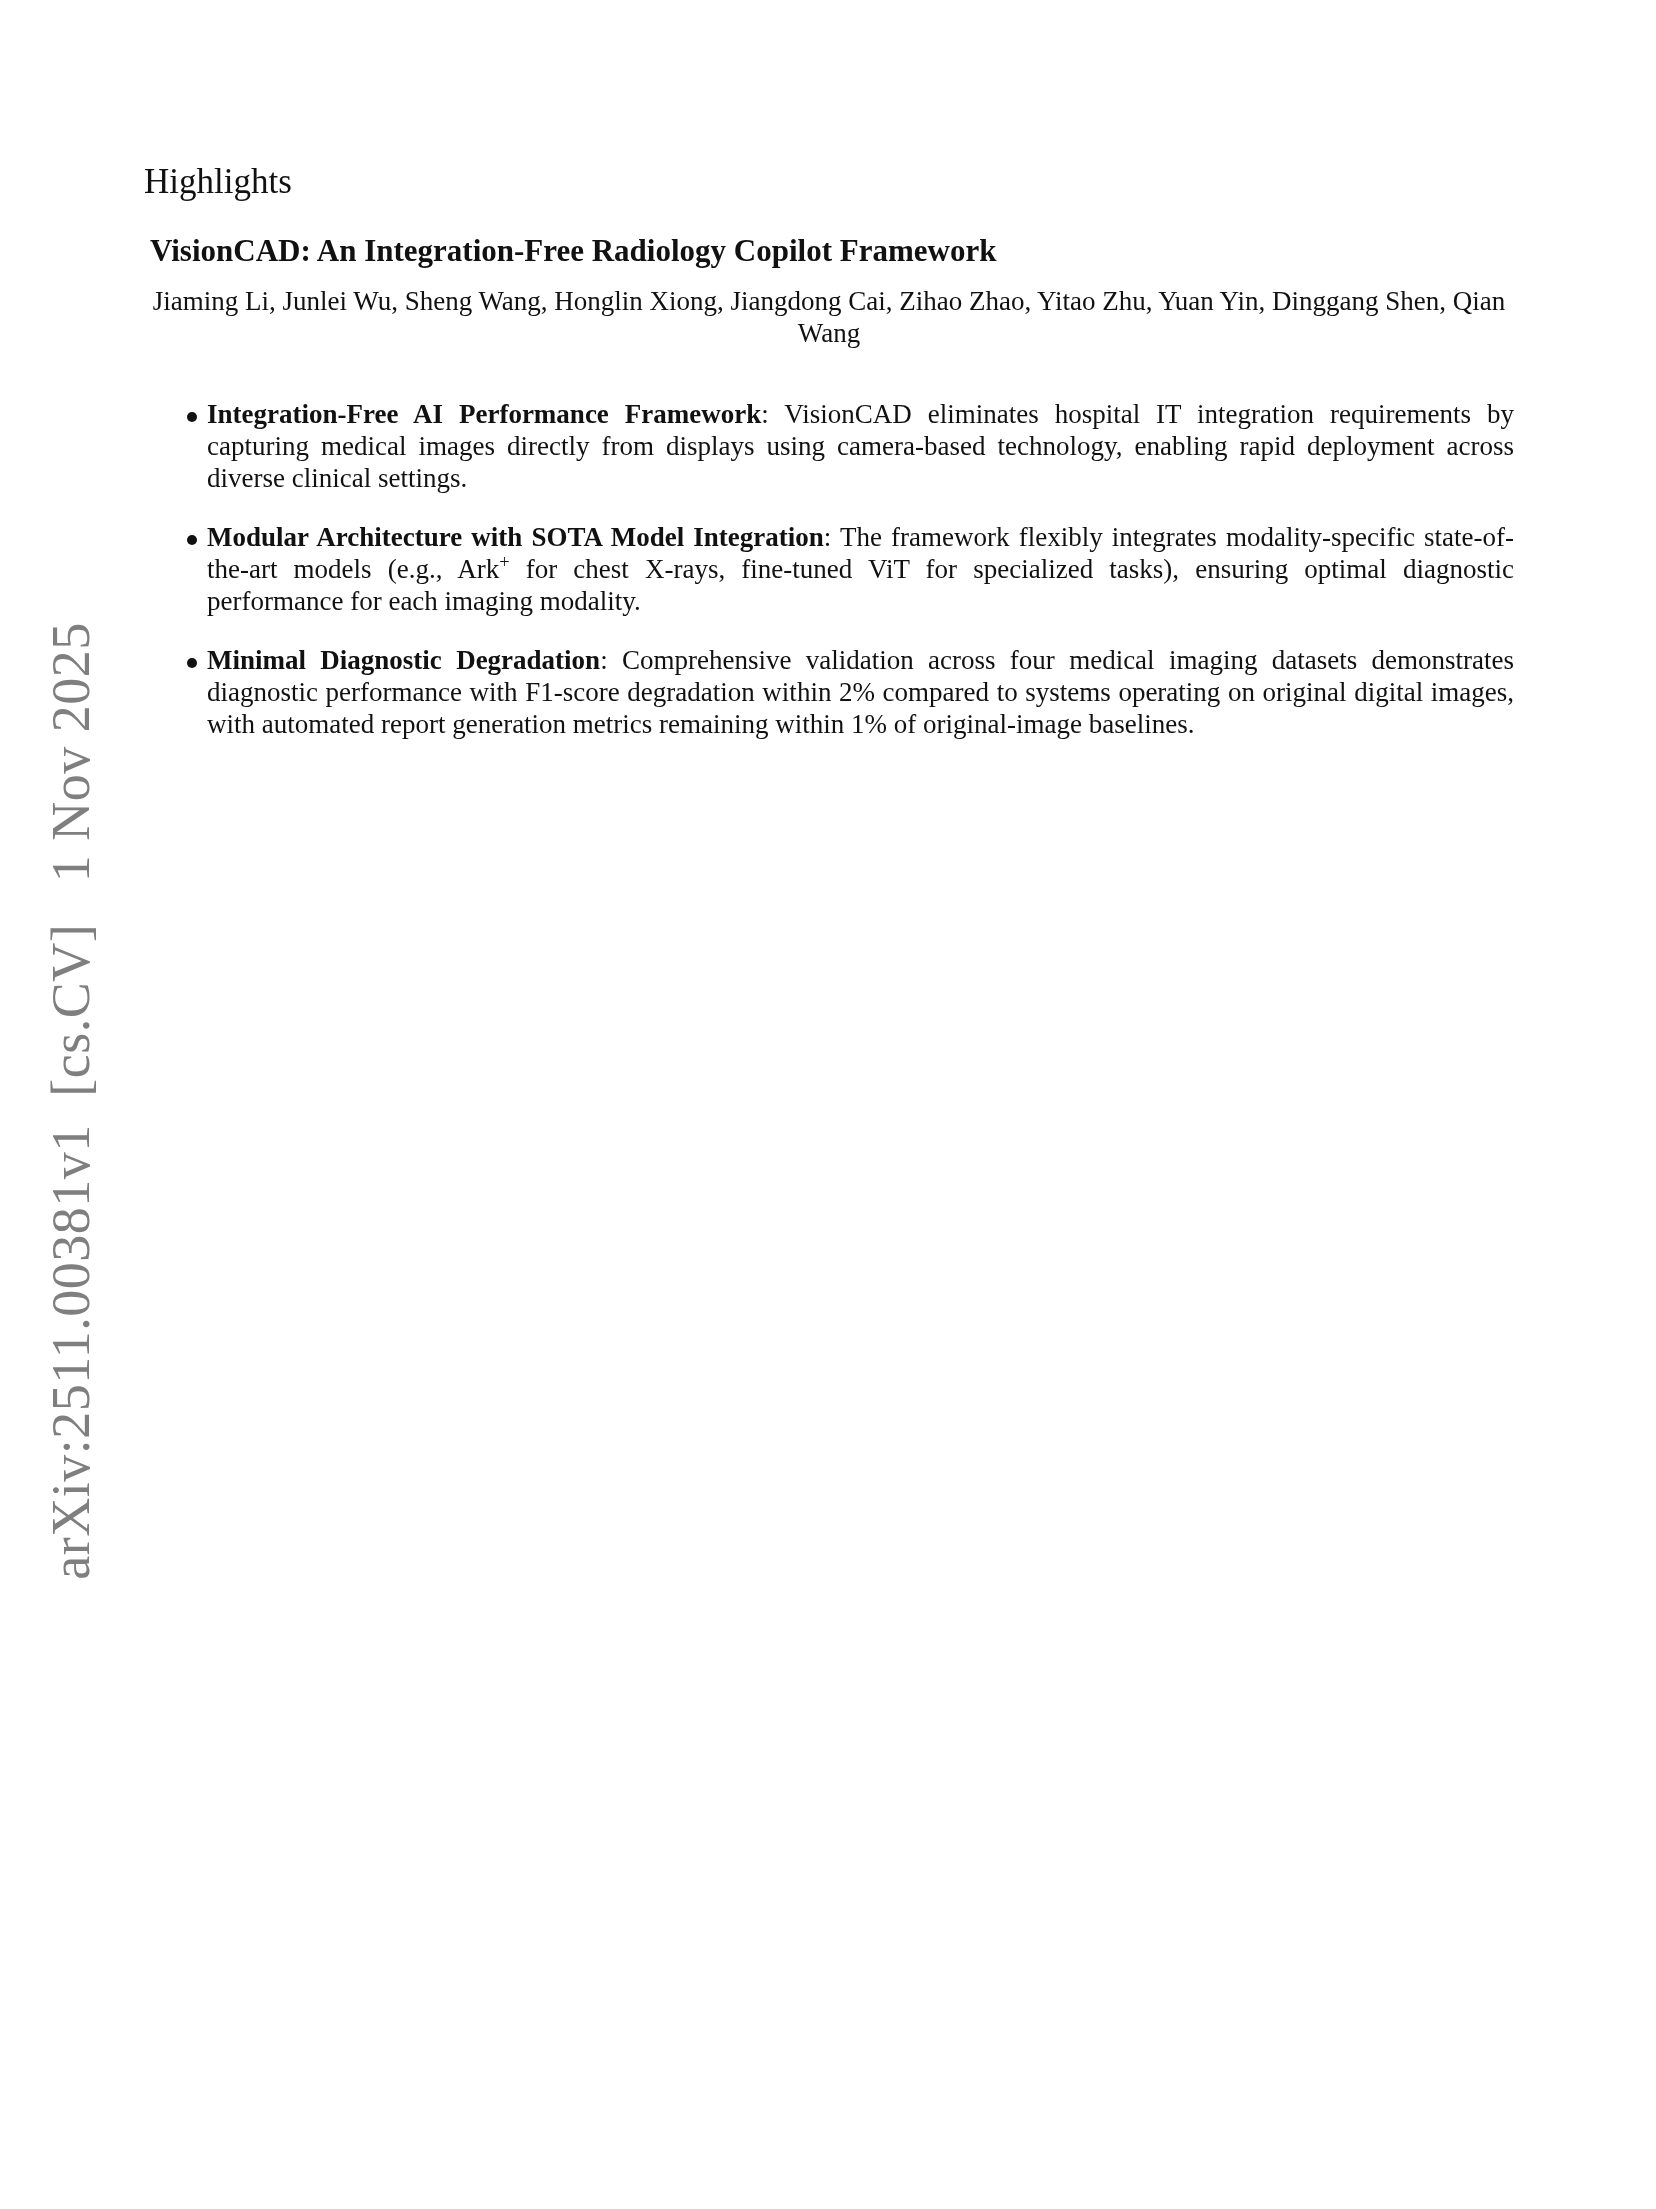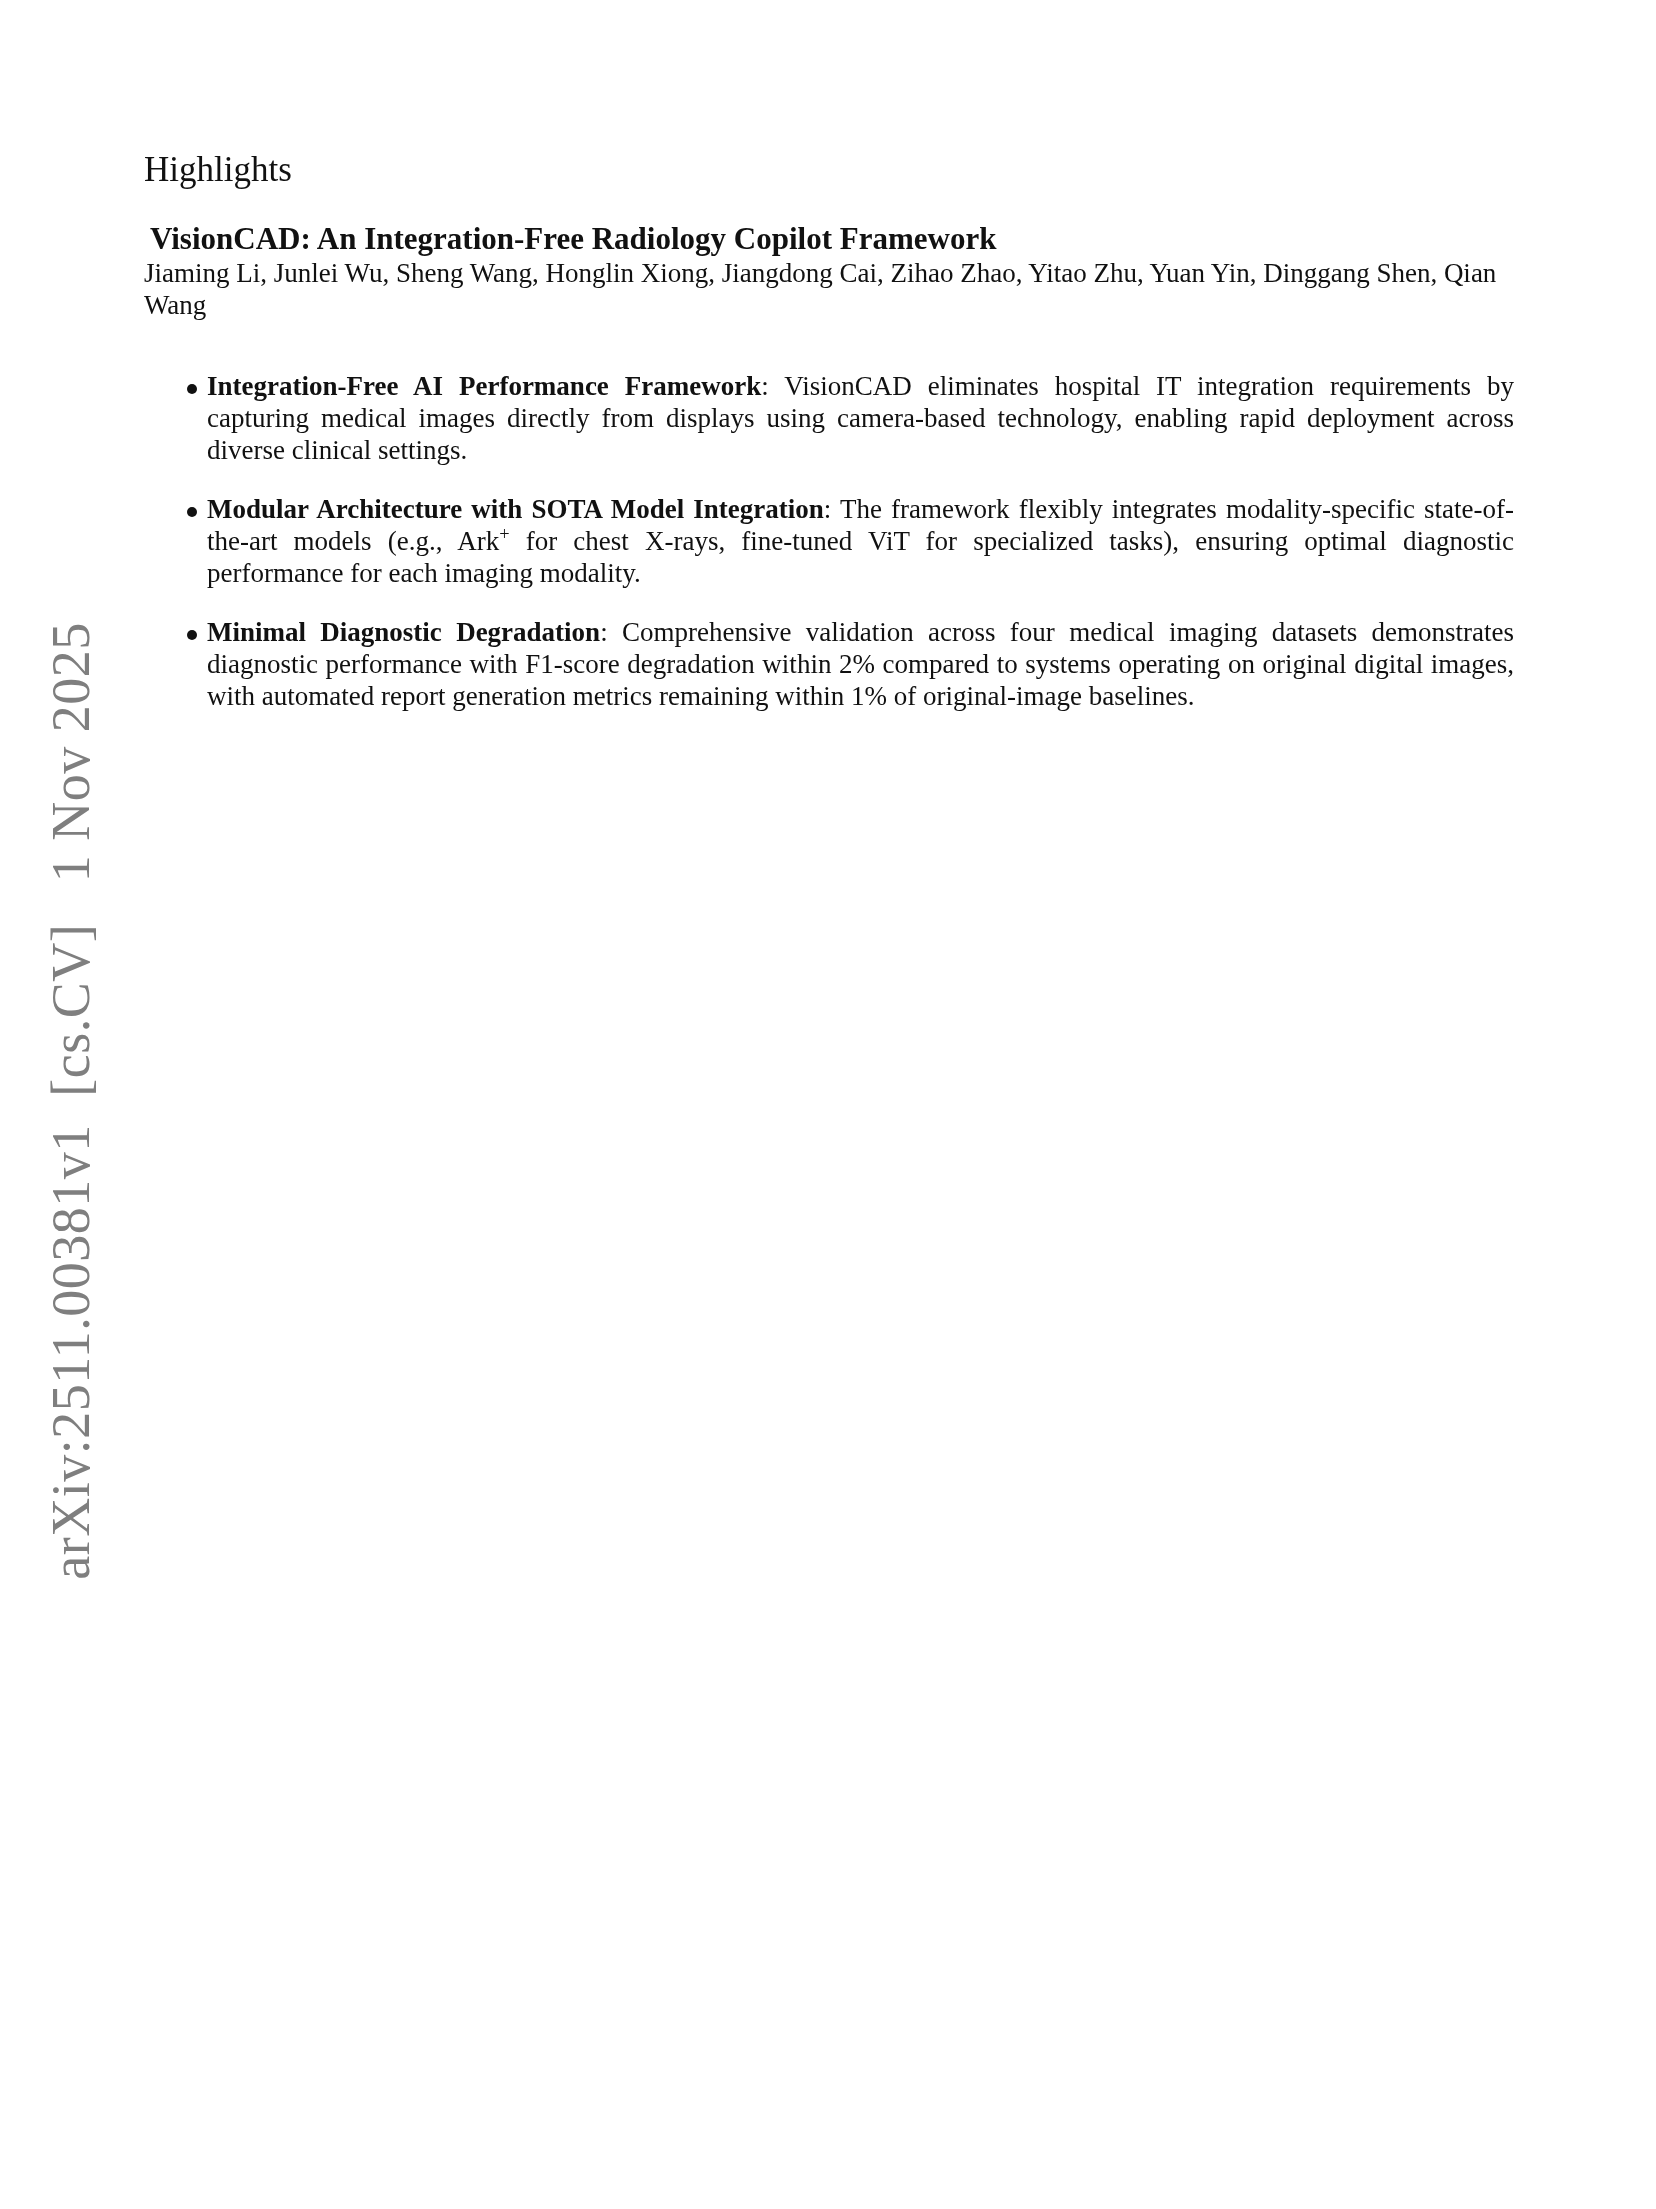--- a/index.html
+++ b/index.html
@@ -27,40 +27,41 @@
     transform-origin: 0 0;
     font-size: 54px;
     line-height: 1.12;
     color: #7f7f7f;
     white-space: pre;
     letter-spacing: 0.5px;
   }
   .content {
     position: absolute;
     left: 144px;
-    top: 0;
+    top: 12px;
     width: 1370px;
   }
   .section-heading {
     margin: 149px 0 0 0;
     font-size: 35px;
     font-weight: 400;
     line-height: 1.2;
   }
   .paper-title {
     margin: 29px 0 0 6px;
     font-size: 31px;
     font-weight: 700;
     line-height: 1.2;
   }
   .authors {
-    margin: 0 0 0 0;
+    margin: 16px 0 0 0;
     font-size: 27px;
     line-height: 32px;
     max-width: 1370px;
+    text-align: center;
   }
   .highlights-list {
     margin: 49px 0 0 0;
     padding: 0 0 0 63px;
     width: 1370px;
     list-style: none;
   }
   .highlights-list li {
     position: relative;
     font-size: 27px;

